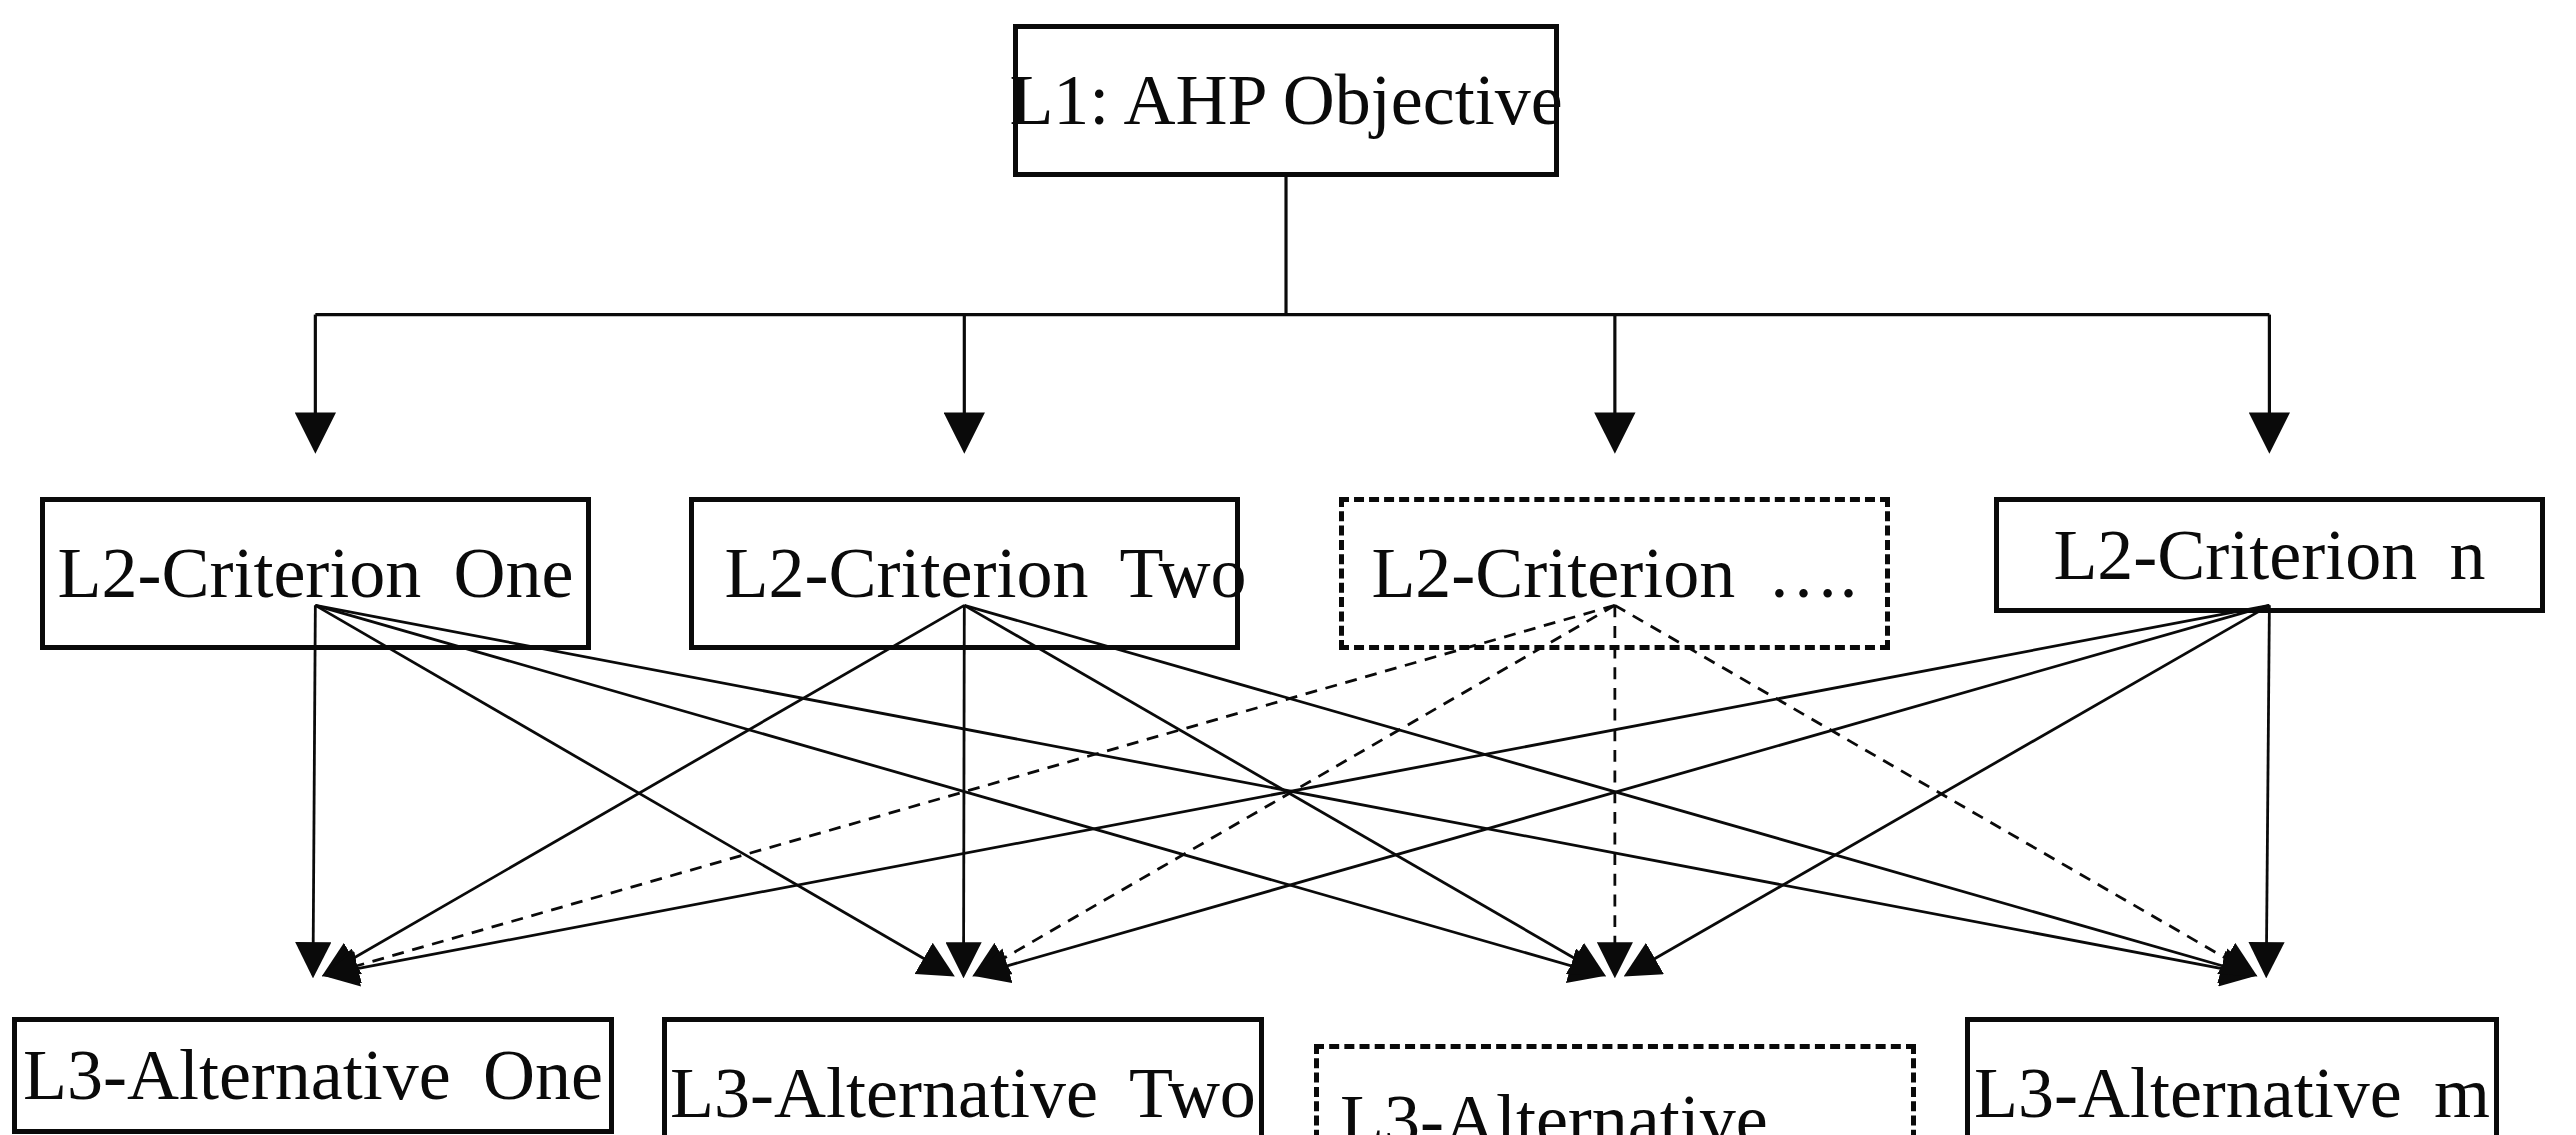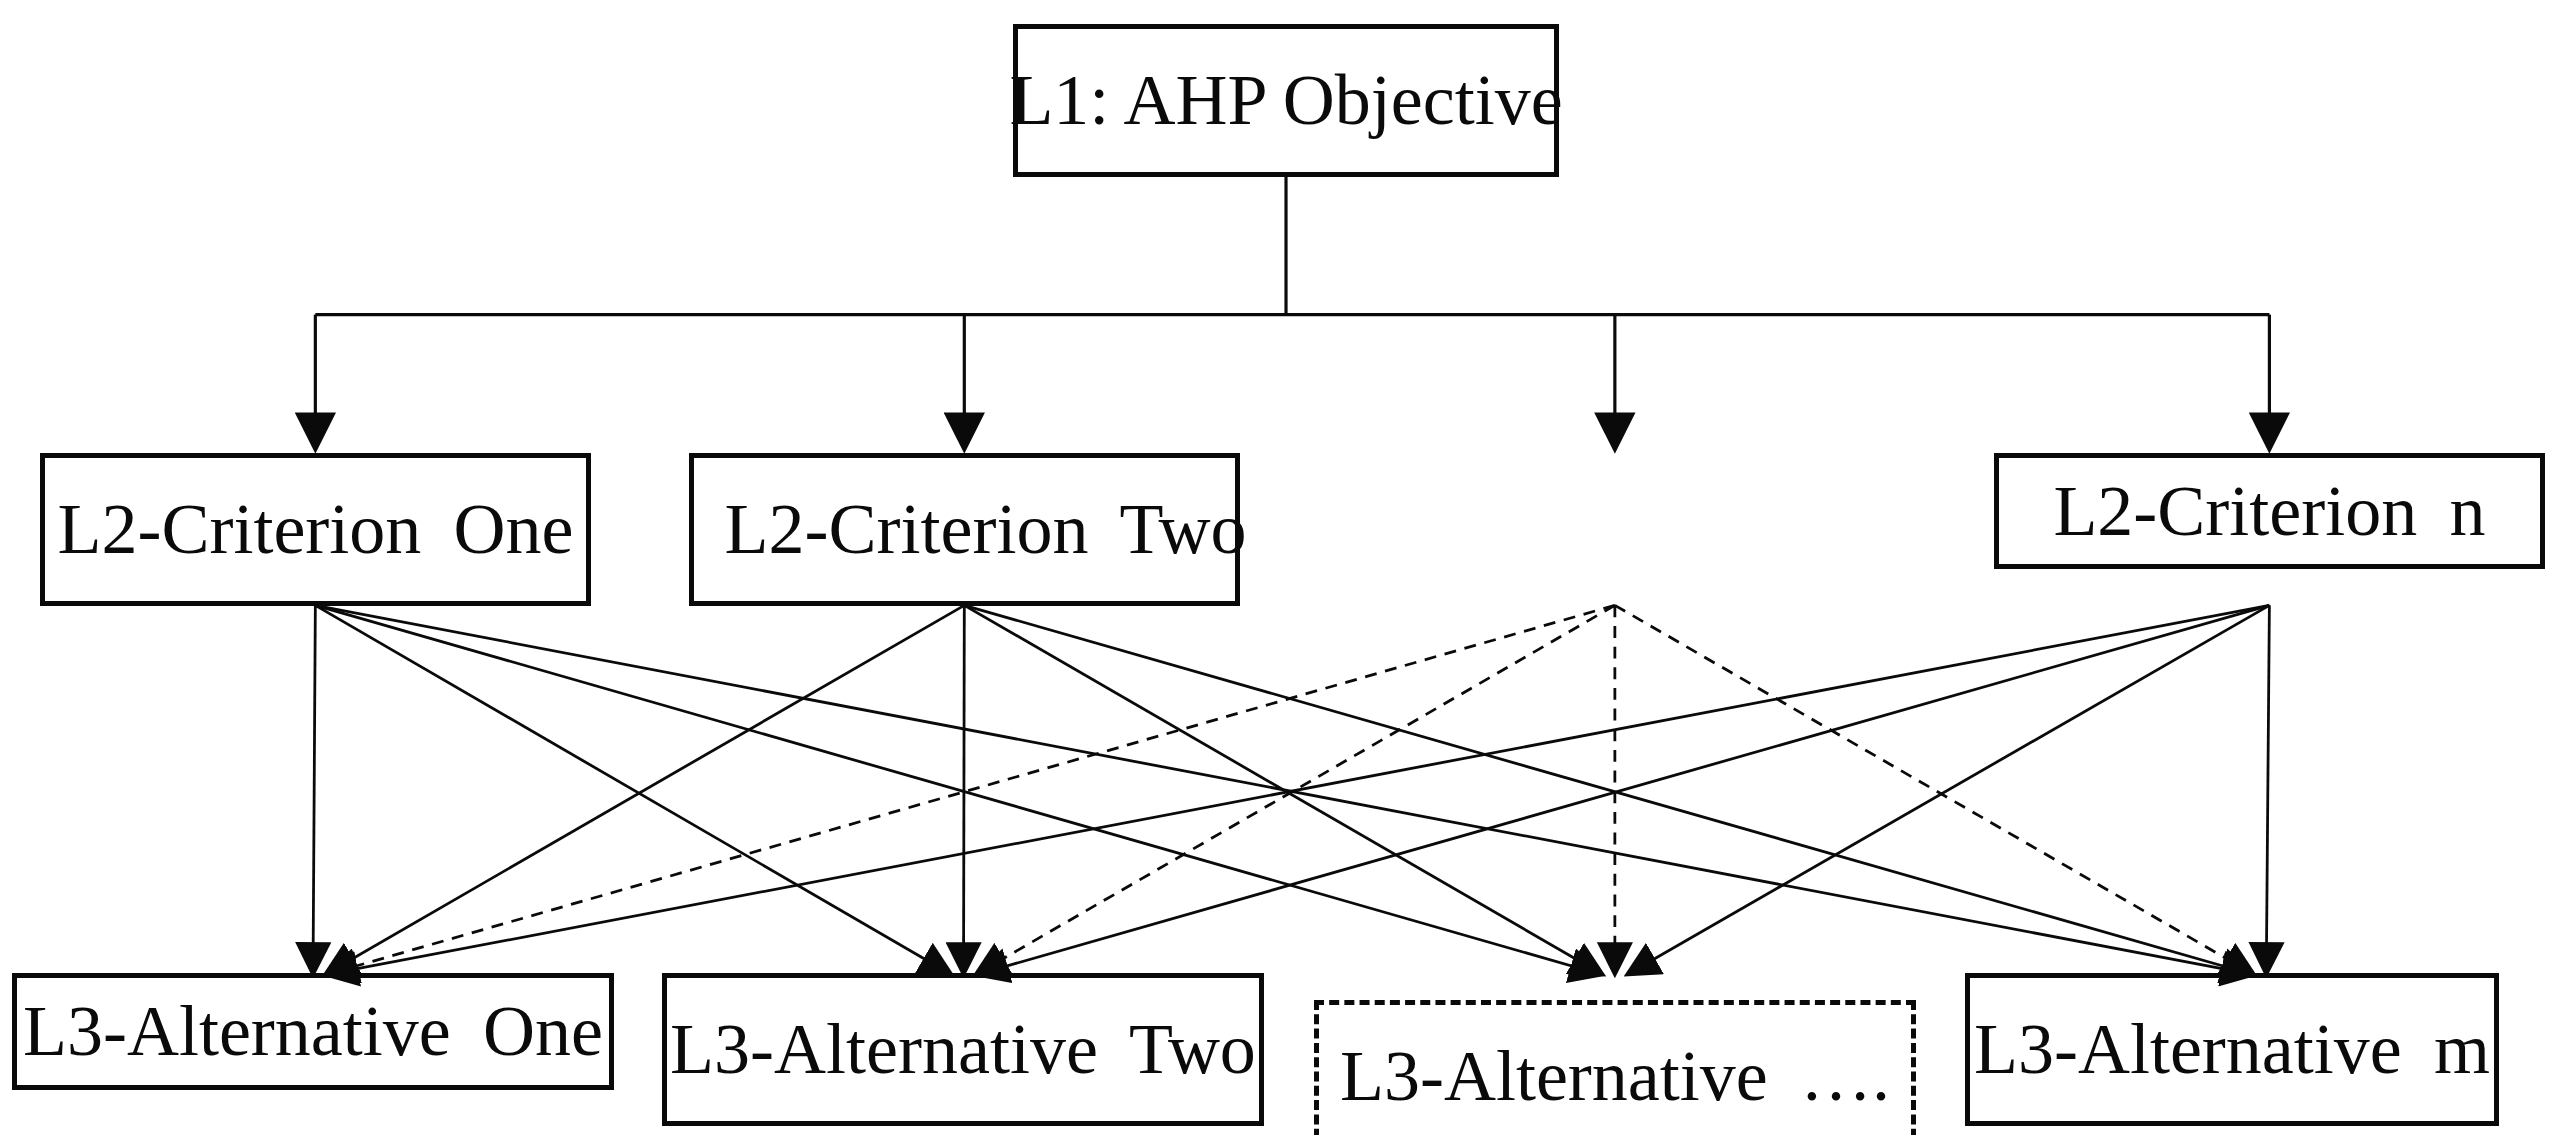--- a/index.html
+++ b/index.html
@@ -21,21 +21,21 @@
     box-sizing: border-box;
     border: 5.6px solid #0a0a0a;
     background: transparent;
     display: flex;
     align-items: center;
     justify-content: center;
     font-size: 72px;
     white-space: nowrap;
   }
   .node.dashed { border-style: dashed; }
-  .node.lower { word-spacing: 14.3px; }
+  .node.lower { word-spacing: 14.3px; margin-top: 44px; }
   #node-l1 { left: 1013px; top: 24px;   width: 546px; height: 153px; }
   #node-c1 { left: 40px;   top: 453px;  width: 551px; height: 153px; }
   #node-c2 { left: 689px;  top: 453px;  width: 551px; height: 153px; padding-left: 42px; }
   #node-c3 { left: 1339px; top: 453px;  width: 551px; height: 153px; }
   #node-c4 { left: 1994px; top: 453px;  width: 551px; height: 116px; }
   #node-a1 { left: 12px;   top: 973px; width: 602px; height: 117px; }
   #node-a2 { left: 662px;  top: 973px; width: 602px; height: 153px; }
   #node-a3 { left: 1314px; top: 1000px; width: 602px; height: 153px; }
   #node-a4 { left: 1965px; top: 973px; width: 534px; height: 153px; }
 </style>
@@ -79,20 +79,23 @@
   <div class="node" id="node-l1">
     <span>L1: AHP Objective</span>
   </div>
 
   <div class="node lower" id="node-c1">
     <span>L2-Criterion One</span>
   </div>
   <div class="node lower" id="node-c2">
     <span>L2-Criterion Two</span>
   </div>
+  <div class="node lower dashed" id="node-c3">
+    <span>L2-Criterion ….</span>
+  </div>
   <div class="node lower" id="node-c4">
     <span>L2-Criterion n</span>
   </div>
 
   <div class="node lower" id="node-a1">
     <span>L3-Alternative One</span>
   </div>
   <div class="node lower" id="node-a2">
     <span>L3-Alternative Two</span>
   </div>

